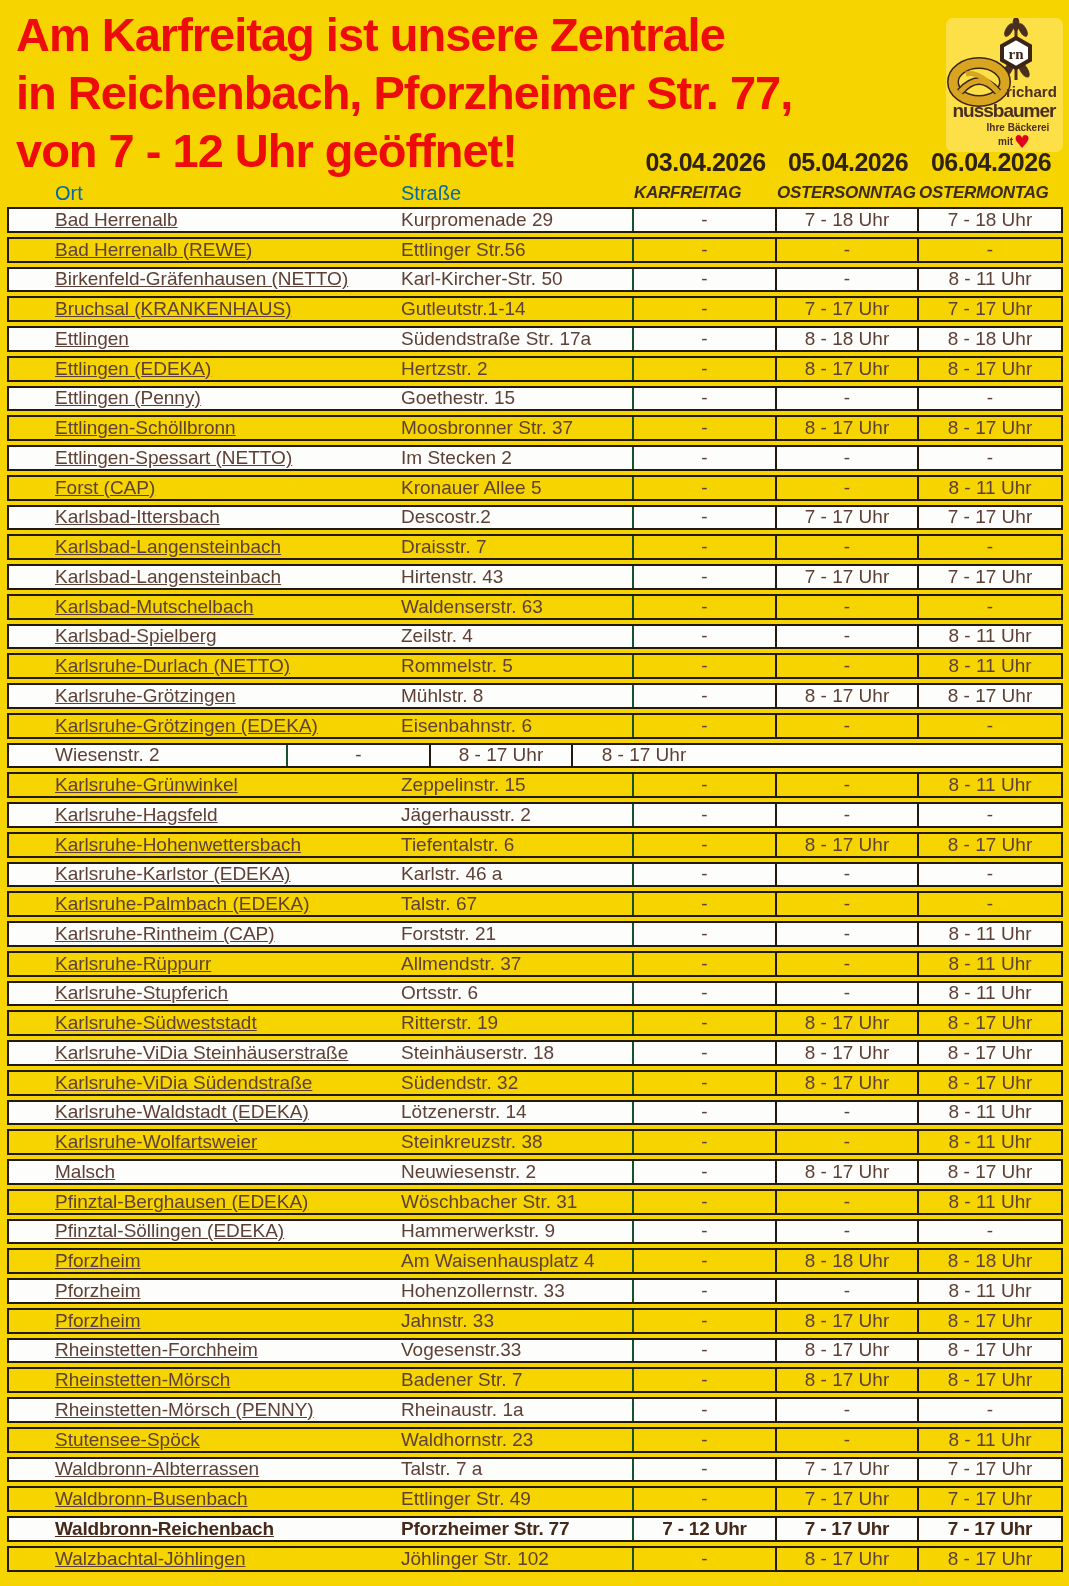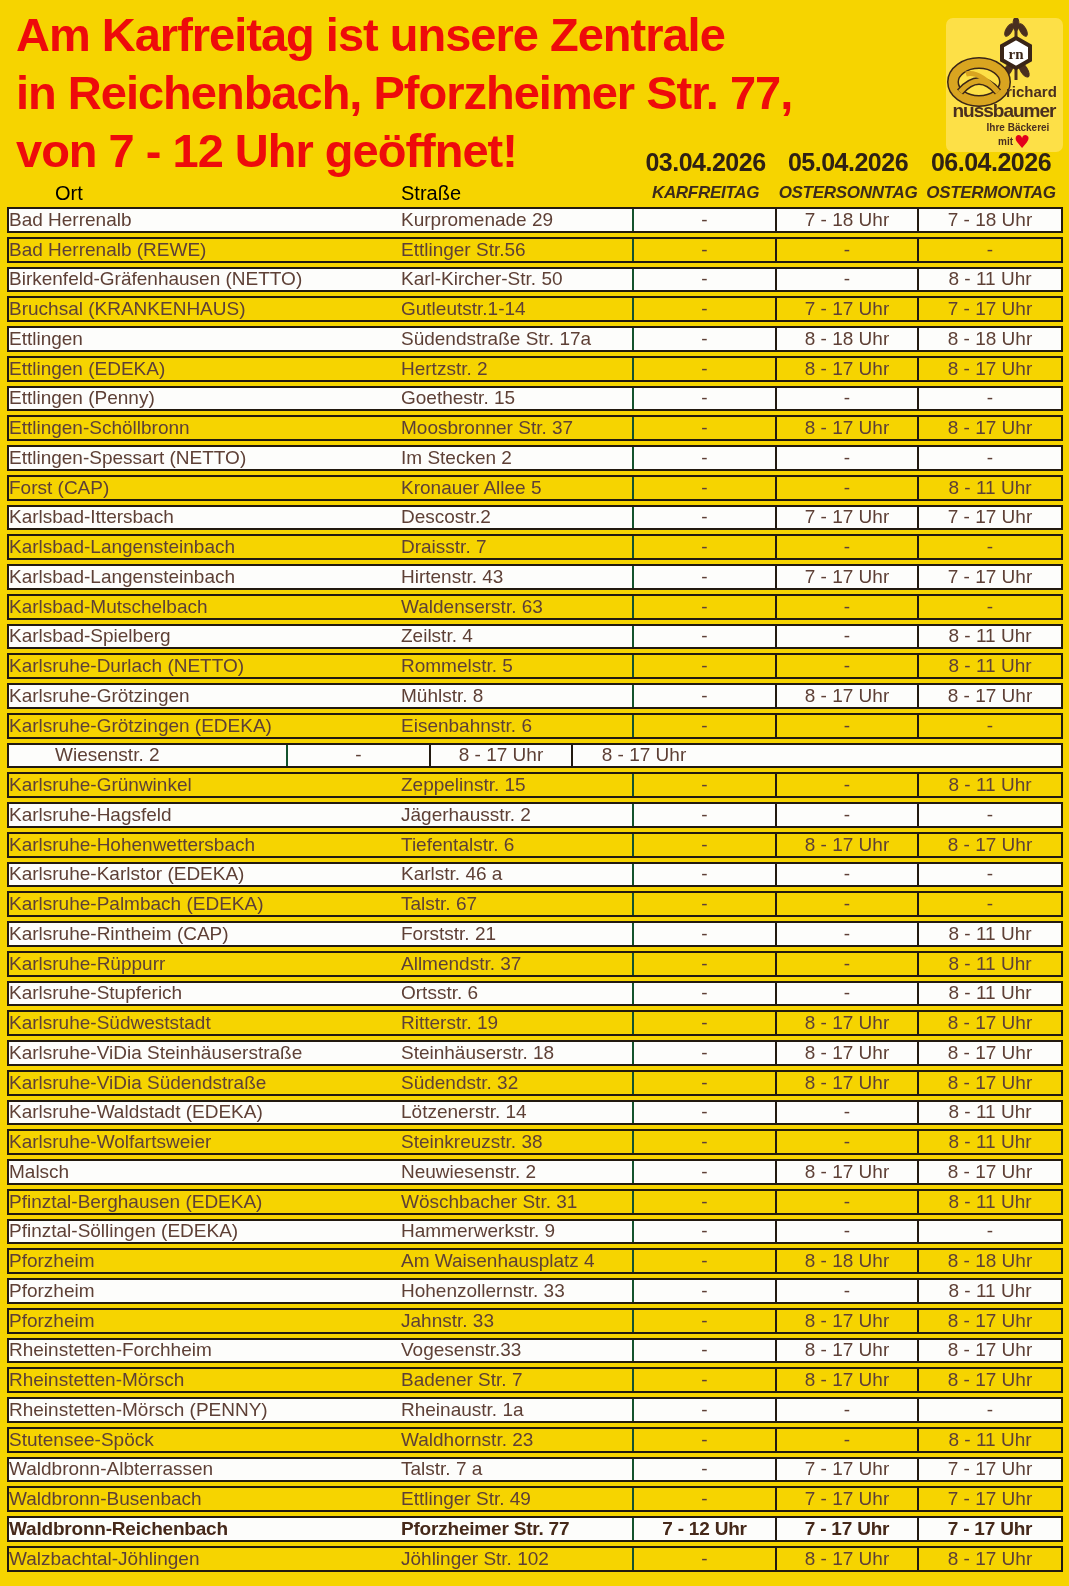--- a/index.html
+++ b/index.html
@@ -17,39 +17,39 @@
     line-height:58px;color:#ee0b0b;
   }
   
   .logo-box{
     position:absolute;left:946px;top:18px;width:117px;height:134px;
     background:#fde047;border-radius:7px;overflow:hidden;
   }
   
   .col-head{position:absolute;text-align:center;color:#2f2114;}
   .col-head .date{font-size:25px;font-weight:bold;letter-spacing:-0.5px;}
-  .day-head{position:absolute;text-align:center;color:#3d2b1b;
+  .day-head{position:absolute;text-align:left;color:#3d2b1b;
     font-size:17px;font-weight:bold;font-style:italic;letter-spacing:-0.3px;}
   .ort-label,.strasse-label{
-    position:absolute;top:182px;font-size:20px;color:#000000;
+    position:absolute;top:182px;font-size:20px;color:#0369a1;
   }
   .ort-label{left:55px;}
   .strasse-label{left:401px;}
   
   .table-wrap{position:absolute;left:7px;top:207px;width:1056px;}
   .row{
     display:flex;box-sizing:border-box;width:1056px;height:25.75px;
     margin-bottom:4px;border:2px solid #221a10;
     font-size:19px;color:#5e4036;align-items:center;
   }
   .row:nth-child(odd){background:#fdfdfb;}
   .row:nth-child(even){background:#f6d400;}
   .row.bold{font-weight:bold;color:#46291a;letter-spacing:-0.2px;}
   .cell{box-sizing:border-box;height:100%;display:flex;align-items:center;}
-  .cell-ort{flex:0 0 346px;overflow:hidden;white-space:nowrap;}
+  .cell-ort{flex:0 0 346px;padding-left:46px;overflow:hidden;white-space:nowrap;text-decoration:underline;}
   .cell-strasse{flex:0 0 279px;padding-left:46px;overflow:hidden;white-space:nowrap;
     border-right:2px solid #14532d;}
   .cell-time{justify-content:center;text-align:center;}
   .cell-t1{flex:0 0 143px;border-right:2px solid #221a10;}
   .cell-t2{flex:0 0 142px;border-right:2px solid #221a10;}
   .cell-t3{flex:0 0 142px;}
 </style>
 </head>
 <body>
 

